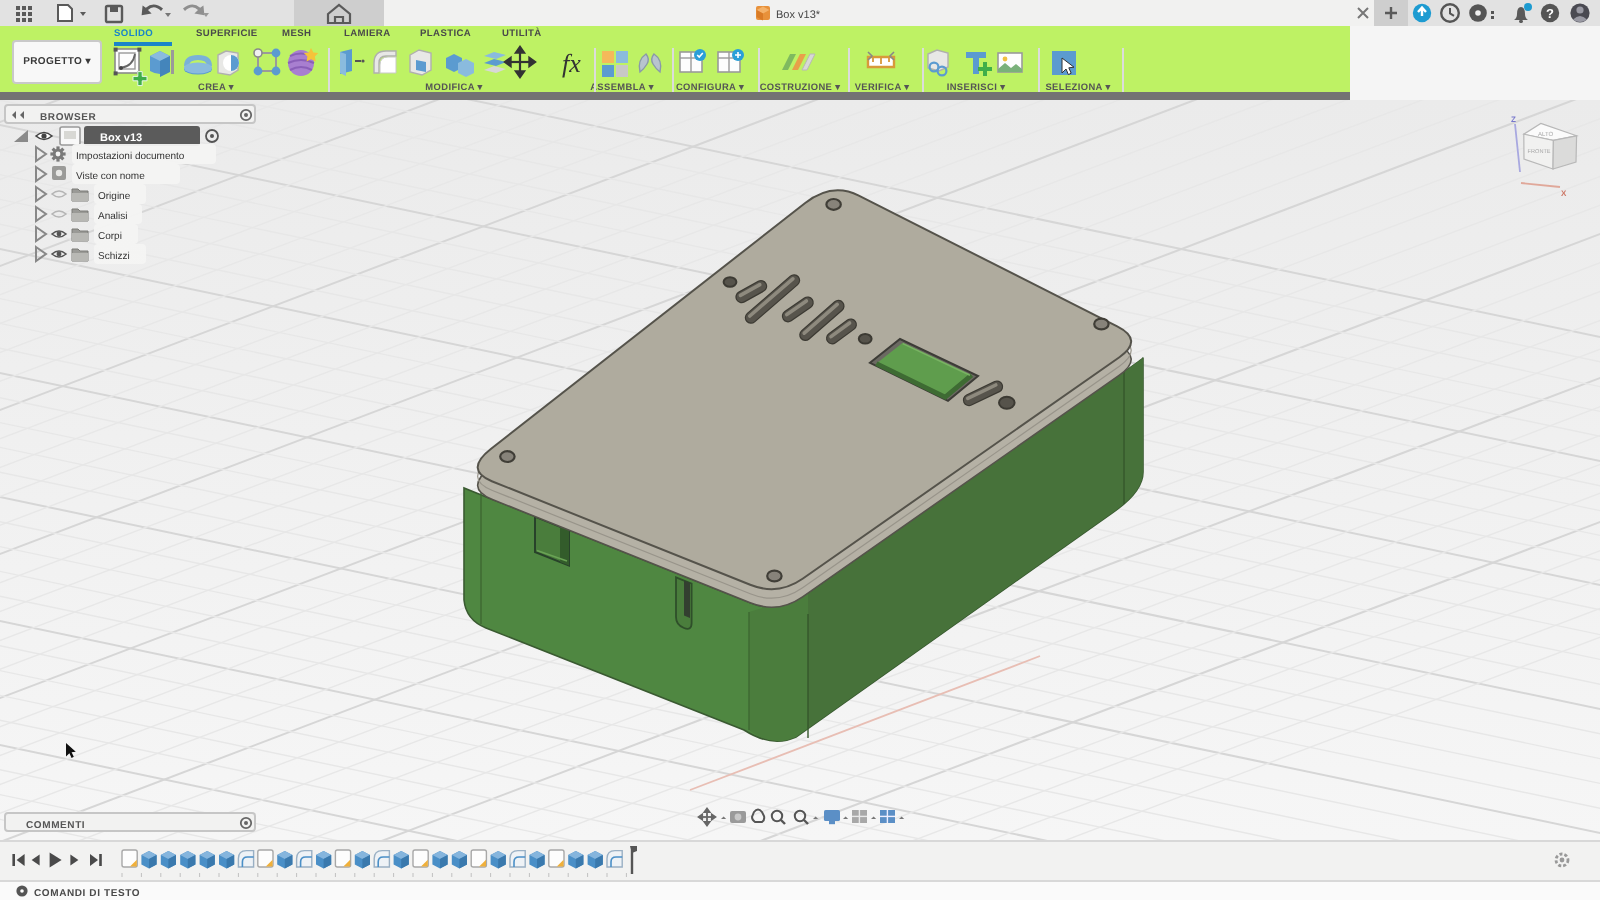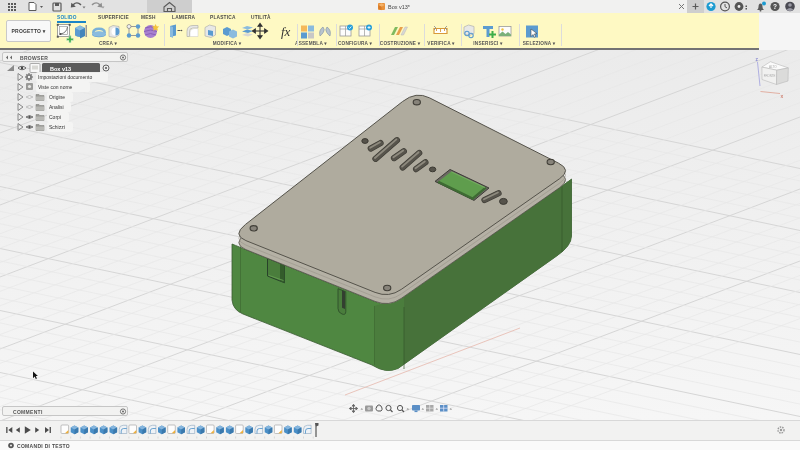--- a/index.html
+++ b/index.html
@@ -4,21 +4,21 @@
 <style>
   * { margin:0; padding:0; box-sizing:border-box; }
   html,body { width:800px; height:450px; overflow:hidden; font-family:"Liberation Sans", sans-serif; }
   #app { position:relative; width:800px; height:450px; background:#f5f5f5; }
   
   #titlebar { position:absolute; left:0; top:0; width:800px; height:13px; background:#e2e2e2; }
   #doctab { position:absolute; left:192px; top:0; width:495px; height:13px; background:#f1f1f0; }
   #hometab { position:absolute; left:147px; top:0; width:45px; height:13px; background:#cecece; }
   #plustab { position:absolute; left:687px; top:0; width:17px; height:13px; background:#cecece; }
   
-  #ribbon { position:absolute; left:0; top:13px; width:759px; height:37px; background:#fef9c3; border-bottom:2px solid #737373; }
+  #ribbon { position:absolute; left:0; top:13px; width:675px; height:37px; background:#bef264; border-bottom:4px solid #737373; }
   #projbtn { position:absolute; left:6px; top:7px; width:45px; height:22px; background:#f8f8f8; border:1px solid #c9c9c9; border-radius:2px;
              font-size:5px; font-weight:bold; color:#3a3a3a; text-align:center; line-height:20px; letter-spacing:0.2px;}
   .rtab { position:absolute; top:2px; font-size:4.8px; font-weight:bold; color:#4a4a4a; letter-spacing:0.2px;}
   .rtab.active { color:#1a85c8; }
   #solunder { position:absolute; left:57px; top:8px; width:29px; height:2px; background:#1a85c8; }
   .glabel { position:absolute; top:27.5px; font-size:4.7px; font-weight:bold; color:#555; text-align:center; letter-spacing:0.2px;}
   .gsep { position:absolute; top:11px; width:1px; height:22px; background:#dcdcdc; }
   
   #viewport { position:absolute; left:0; top:50px; width:800px; height:370px; overflow:hidden;
               background:linear-gradient(#ebebeb, #f6f6f6); }

